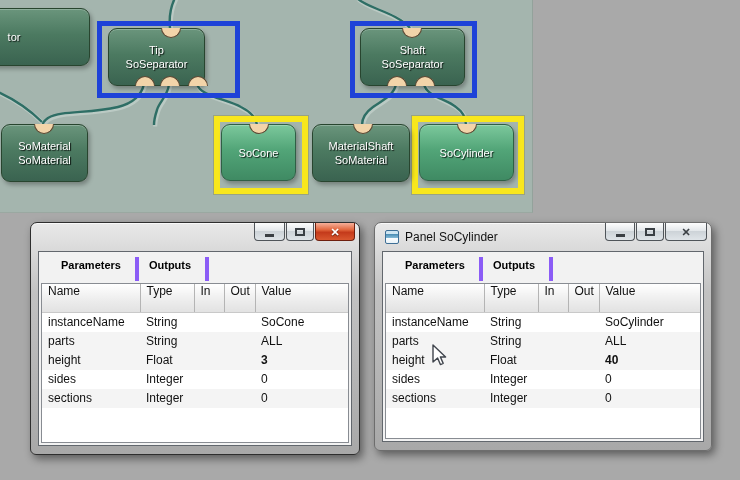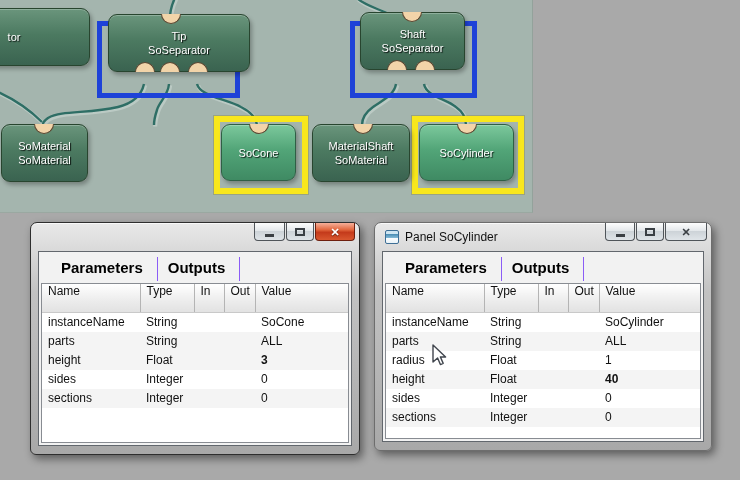--- a/index.html
+++ b/index.html
@@ -45,22 +45,22 @@
                        border-color:#6e1f0e; }
   .glyph-min { width:9px; height:3px; background:#3a3f44; margin-top:7px; }
   .glyph-max { width:10px; height:8px; border:2px solid #3a3f44; background:transparent; }
   .glyph-close { font-size:11px; font-weight:bold; color:#3a3f44; line-height:16px; }
   .close-red .glyph-close { color:#fff; text-shadow:0 1px 1px rgba(0,0,0,.5); }
 
   .content { position:absolute; left:7px; right:7px; top:28px; bottom:8px;
              background:#f2f2f2; border:1px solid #62676d; }
   .tabbar { height:29px; background:#f2f2f2; display:flex; align-items:flex-end;
             padding-left:12px; }
-  .tab { font-size:15px; font-weight:bold; color:#000; padding:2px 14px 4px 10px;
-         border-right:1px solid #8b5cf6; height:24px; }
+  .tab { font-size:11px; font-weight:bold; color:#000; padding:2px 14px 4px 10px;
+         border-right:4px solid #8b5cf6; height:24px; }
   .tablewrap { position:absolute; left:2px; right:2px; top:31px; bottom:2px;
                background:#fff; border:1px solid #888c92; overflow:hidden; }
   table { border-collapse:collapse; table-layout:fixed; width:100%; font-size:12px; color:#111; }
   th { font-weight:normal; text-align:left; height:19px; padding:0 0 14px 6px;
        background:linear-gradient(#ffffff, #ececec 60%, #e2e2e2);
        border-right:1px solid #b4b4b4; border-bottom:1px solid #c9c9c9;
        white-space:nowrap; overflow:hidden; }
   th:last-child { border-right:none; }
   td { height:19px; padding:0 0 0 6px; white-space:nowrap; overflow:hidden; }
   tr.odd td { background:#f4f4f4; }
@@ -98,30 +98,30 @@
     </g>
   </svg>
 
   <div class="node" style="left:-62px; top:8px; width:152px;">
     <span>tor</span>
   </div>
 
   <div class="sel-rect blue" style="left:97px; top:21px; width:143px; height:77px;"></div>
   <div class="sel-rect blue" style="left:350px; top:21px; width:127px; height:77px;"></div>
 
-  <div class="node" style="left:108px; top:14px; width:142px;">
+  <div class="node" style="left:108px; top:28px; width:97px;">
     <span class="conn top" style="left:52px;"></span>
     <span>Tip</span>
     <span>SoSeparator</span>
     <span class="conn bottom" style="left:26px;"></span>
     <span class="conn bottom" style="left:51px;"></span>
     <span class="conn bottom" style="left:79px;"></span>
   </div>
 
-  <div class="node" style="left:360px; top:12px; width:105px;">
+  <div class="node" style="left:360px; top:28px; width:105px;">
     <span class="conn top" style="left:41px;"></span>
     <span>Shaft</span>
     <span>SoSeparator</span>
     <span class="conn bottom" style="left:26px;"></span>
     <span class="conn bottom" style="left:54px;"></span>
   </div>
 
   <div class="sel-rect yellow" style="left:214px; top:116px; width:94px; height:78px;"></div>
   <div class="sel-rect yellow" style="left:412px; top:116px; width:112px; height:78px;"></div>
 
@@ -273,27 +273,20 @@
             <td></td>
             <td>SoCylinder</td>
           </tr>
           <tr class="odd">
             <td>parts</td>
             <td>String</td>
             <td></td>
             <td></td>
             <td>ALL</td>
           </tr>
-          <tr>
-            <td>radius</td>
-            <td>Float</td>
-            <td></td>
-            <td></td>
-            <td>1</td>
-          </tr>
           <tr class="odd">
             <td>height</td>
             <td>Float</td>
             <td></td>
             <td></td>
             <td class="bold">40</td>
           </tr>
           <tr>
             <td>sides</td>
             <td>Integer</td>

